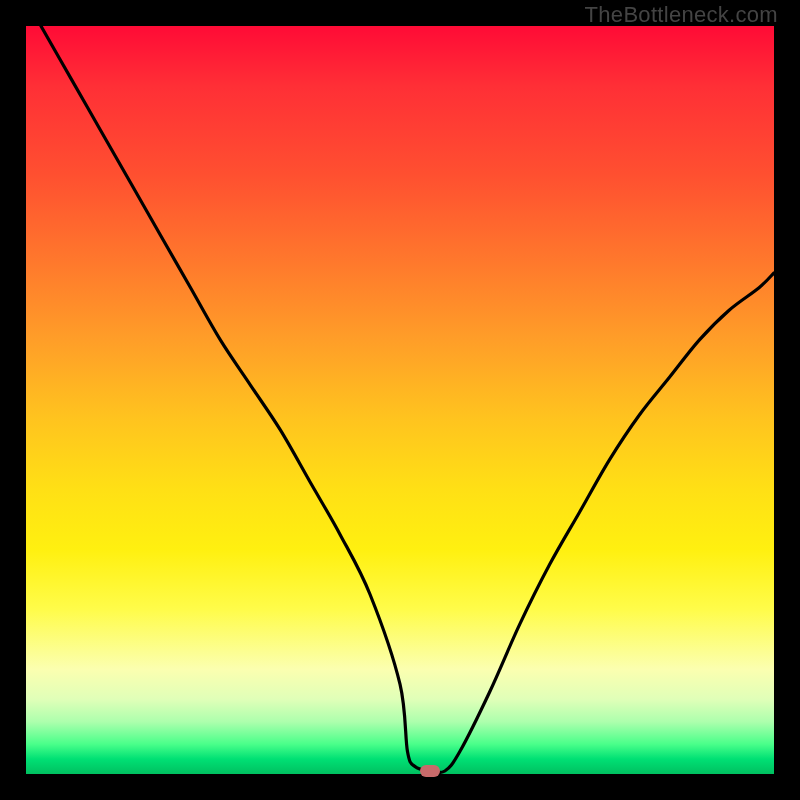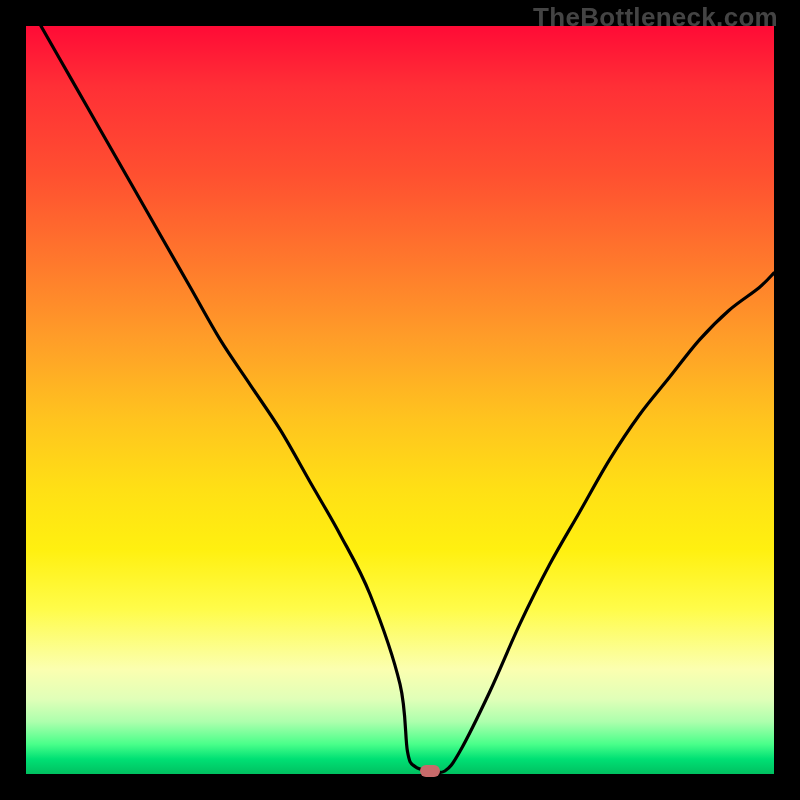--- a/index.html
+++ b/index.html
@@ -39,23 +39,23 @@
       #4aff8a 96%,
       #00e074 98%,
       #00c060 100%
     );
   }
   .watermark {
     position: absolute;
     top: 2px;
     right: 22px;
     color: #444;
-    font-size: 26px;
+    font-size: 22px;
     letter-spacing: 0.3px;
-    font-weight: 700;
+    font-weight: 400;
     margin-left: 12px;
   }
   svg.curve {
     position: absolute;
     left: 0;
     top: 0;
     width: 748px;
     height: 748px;
   }
   .marker {

